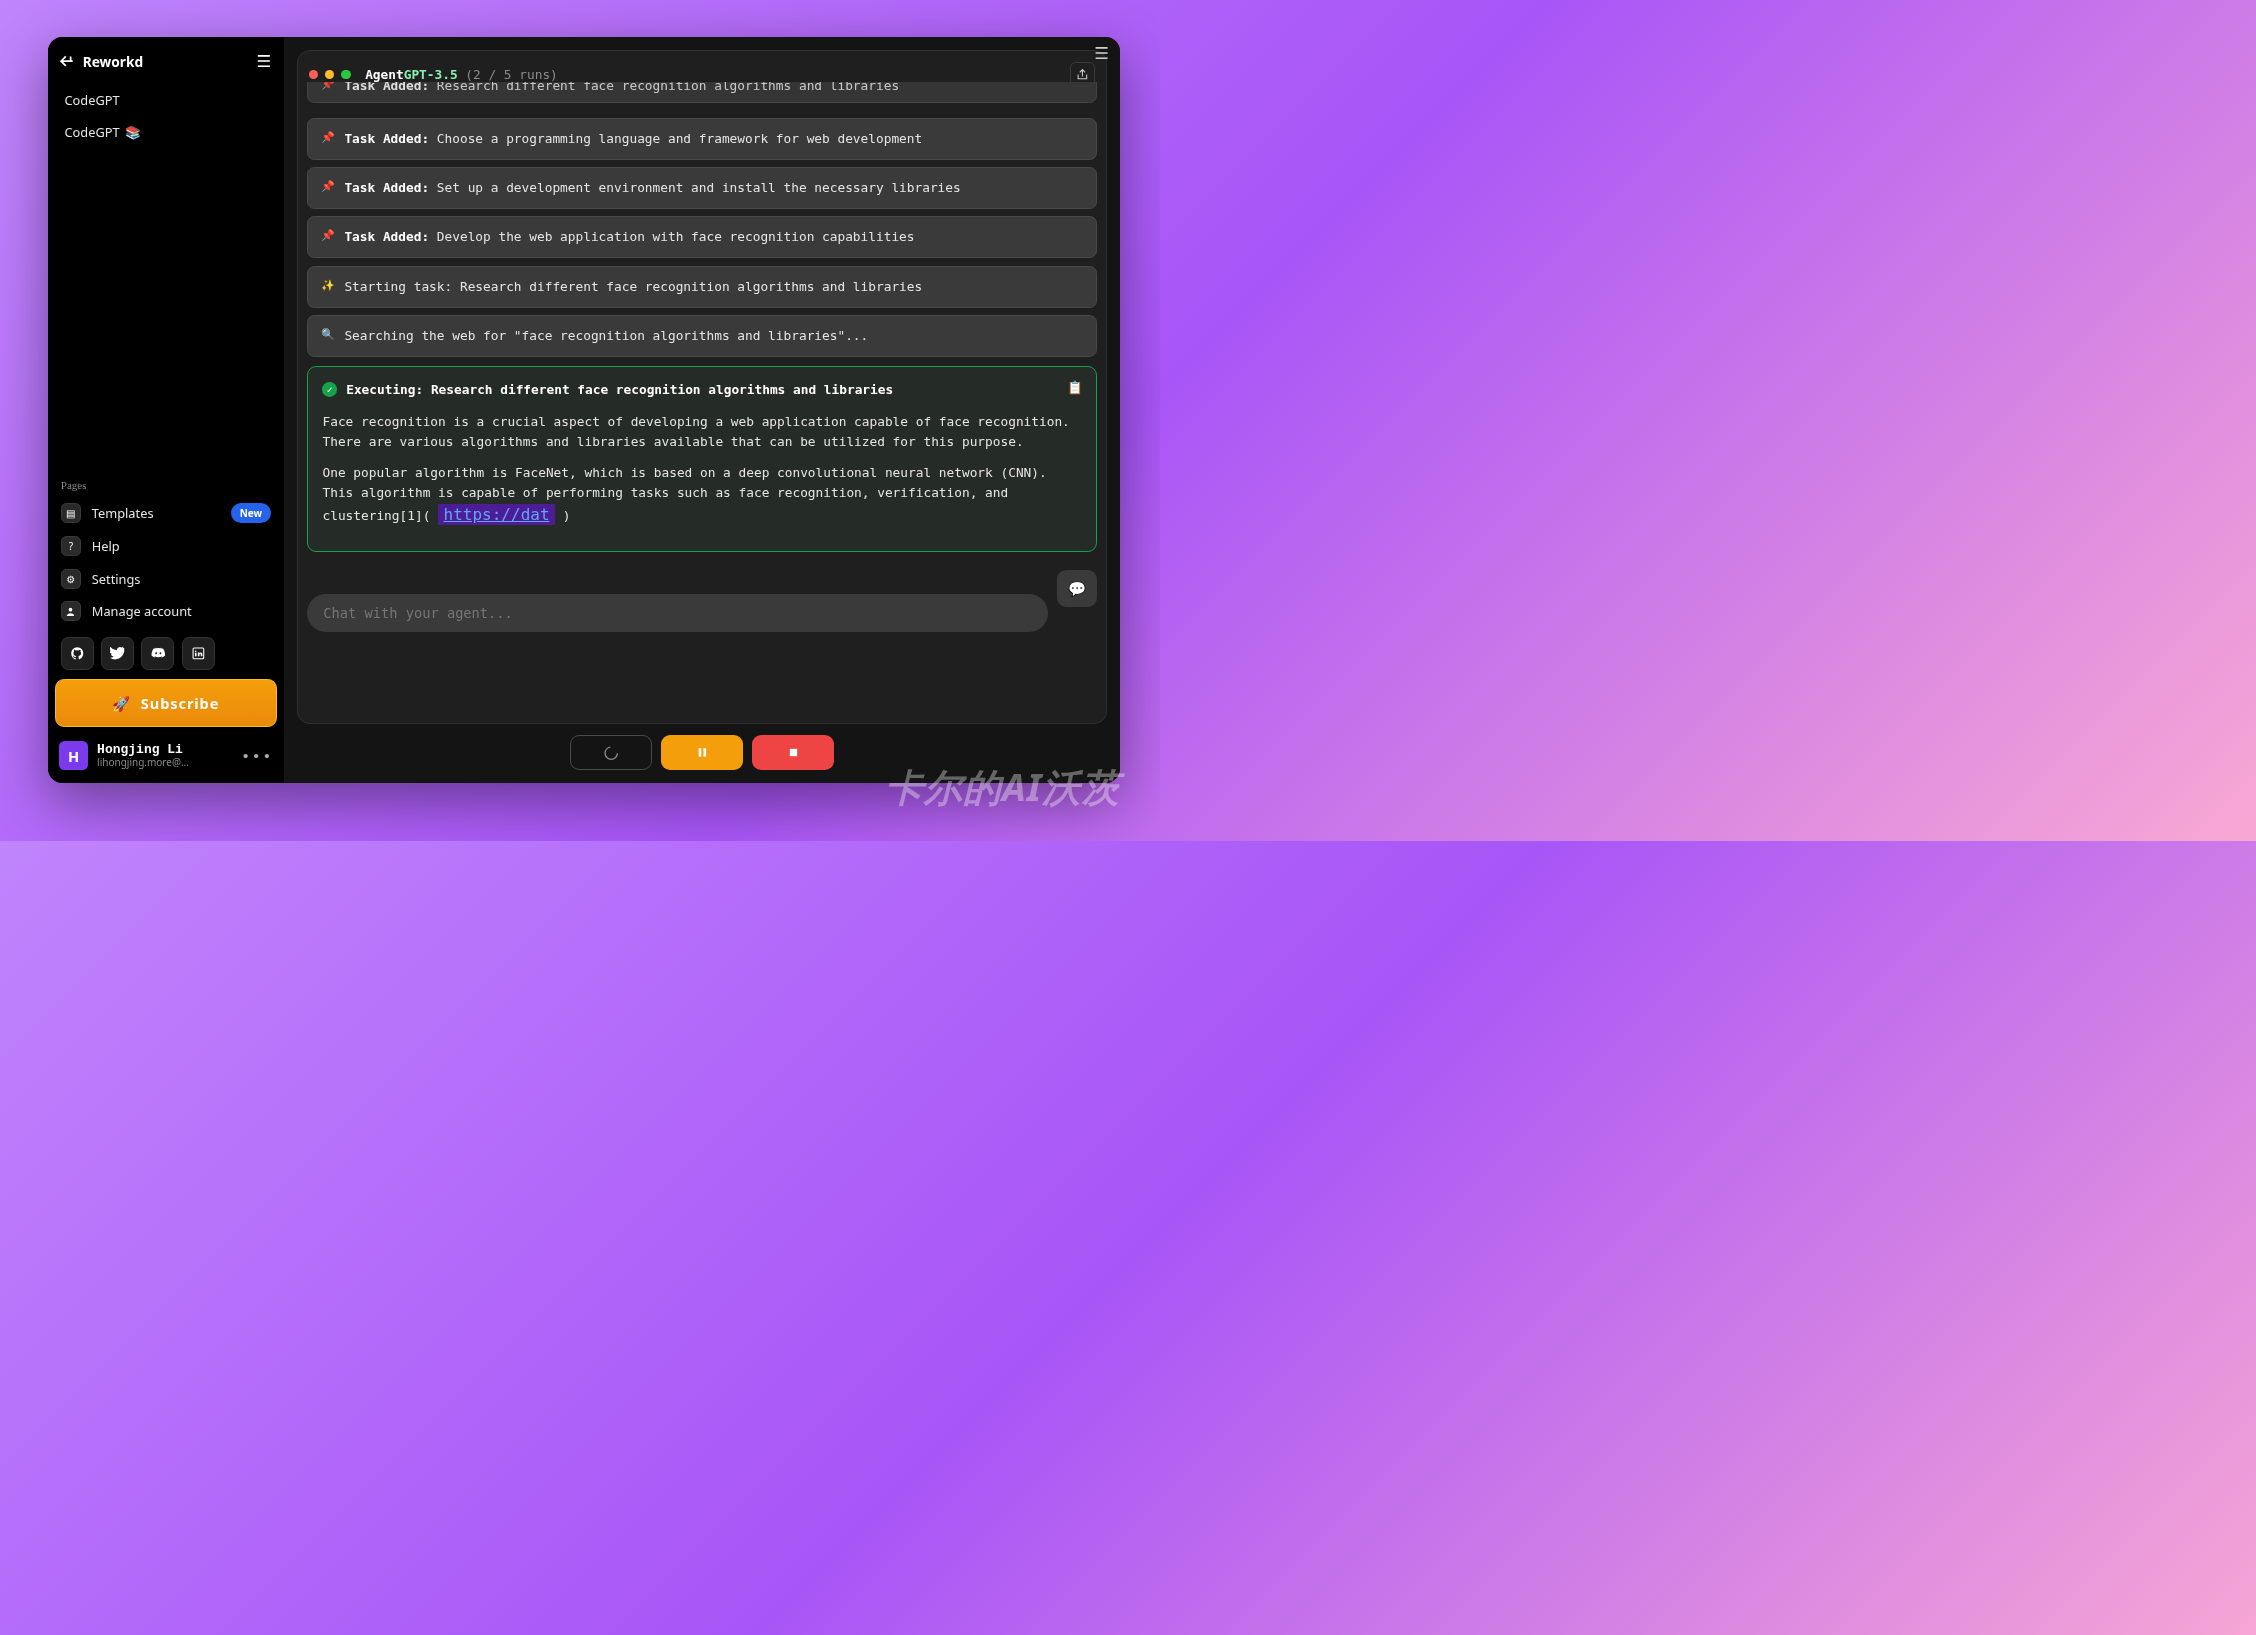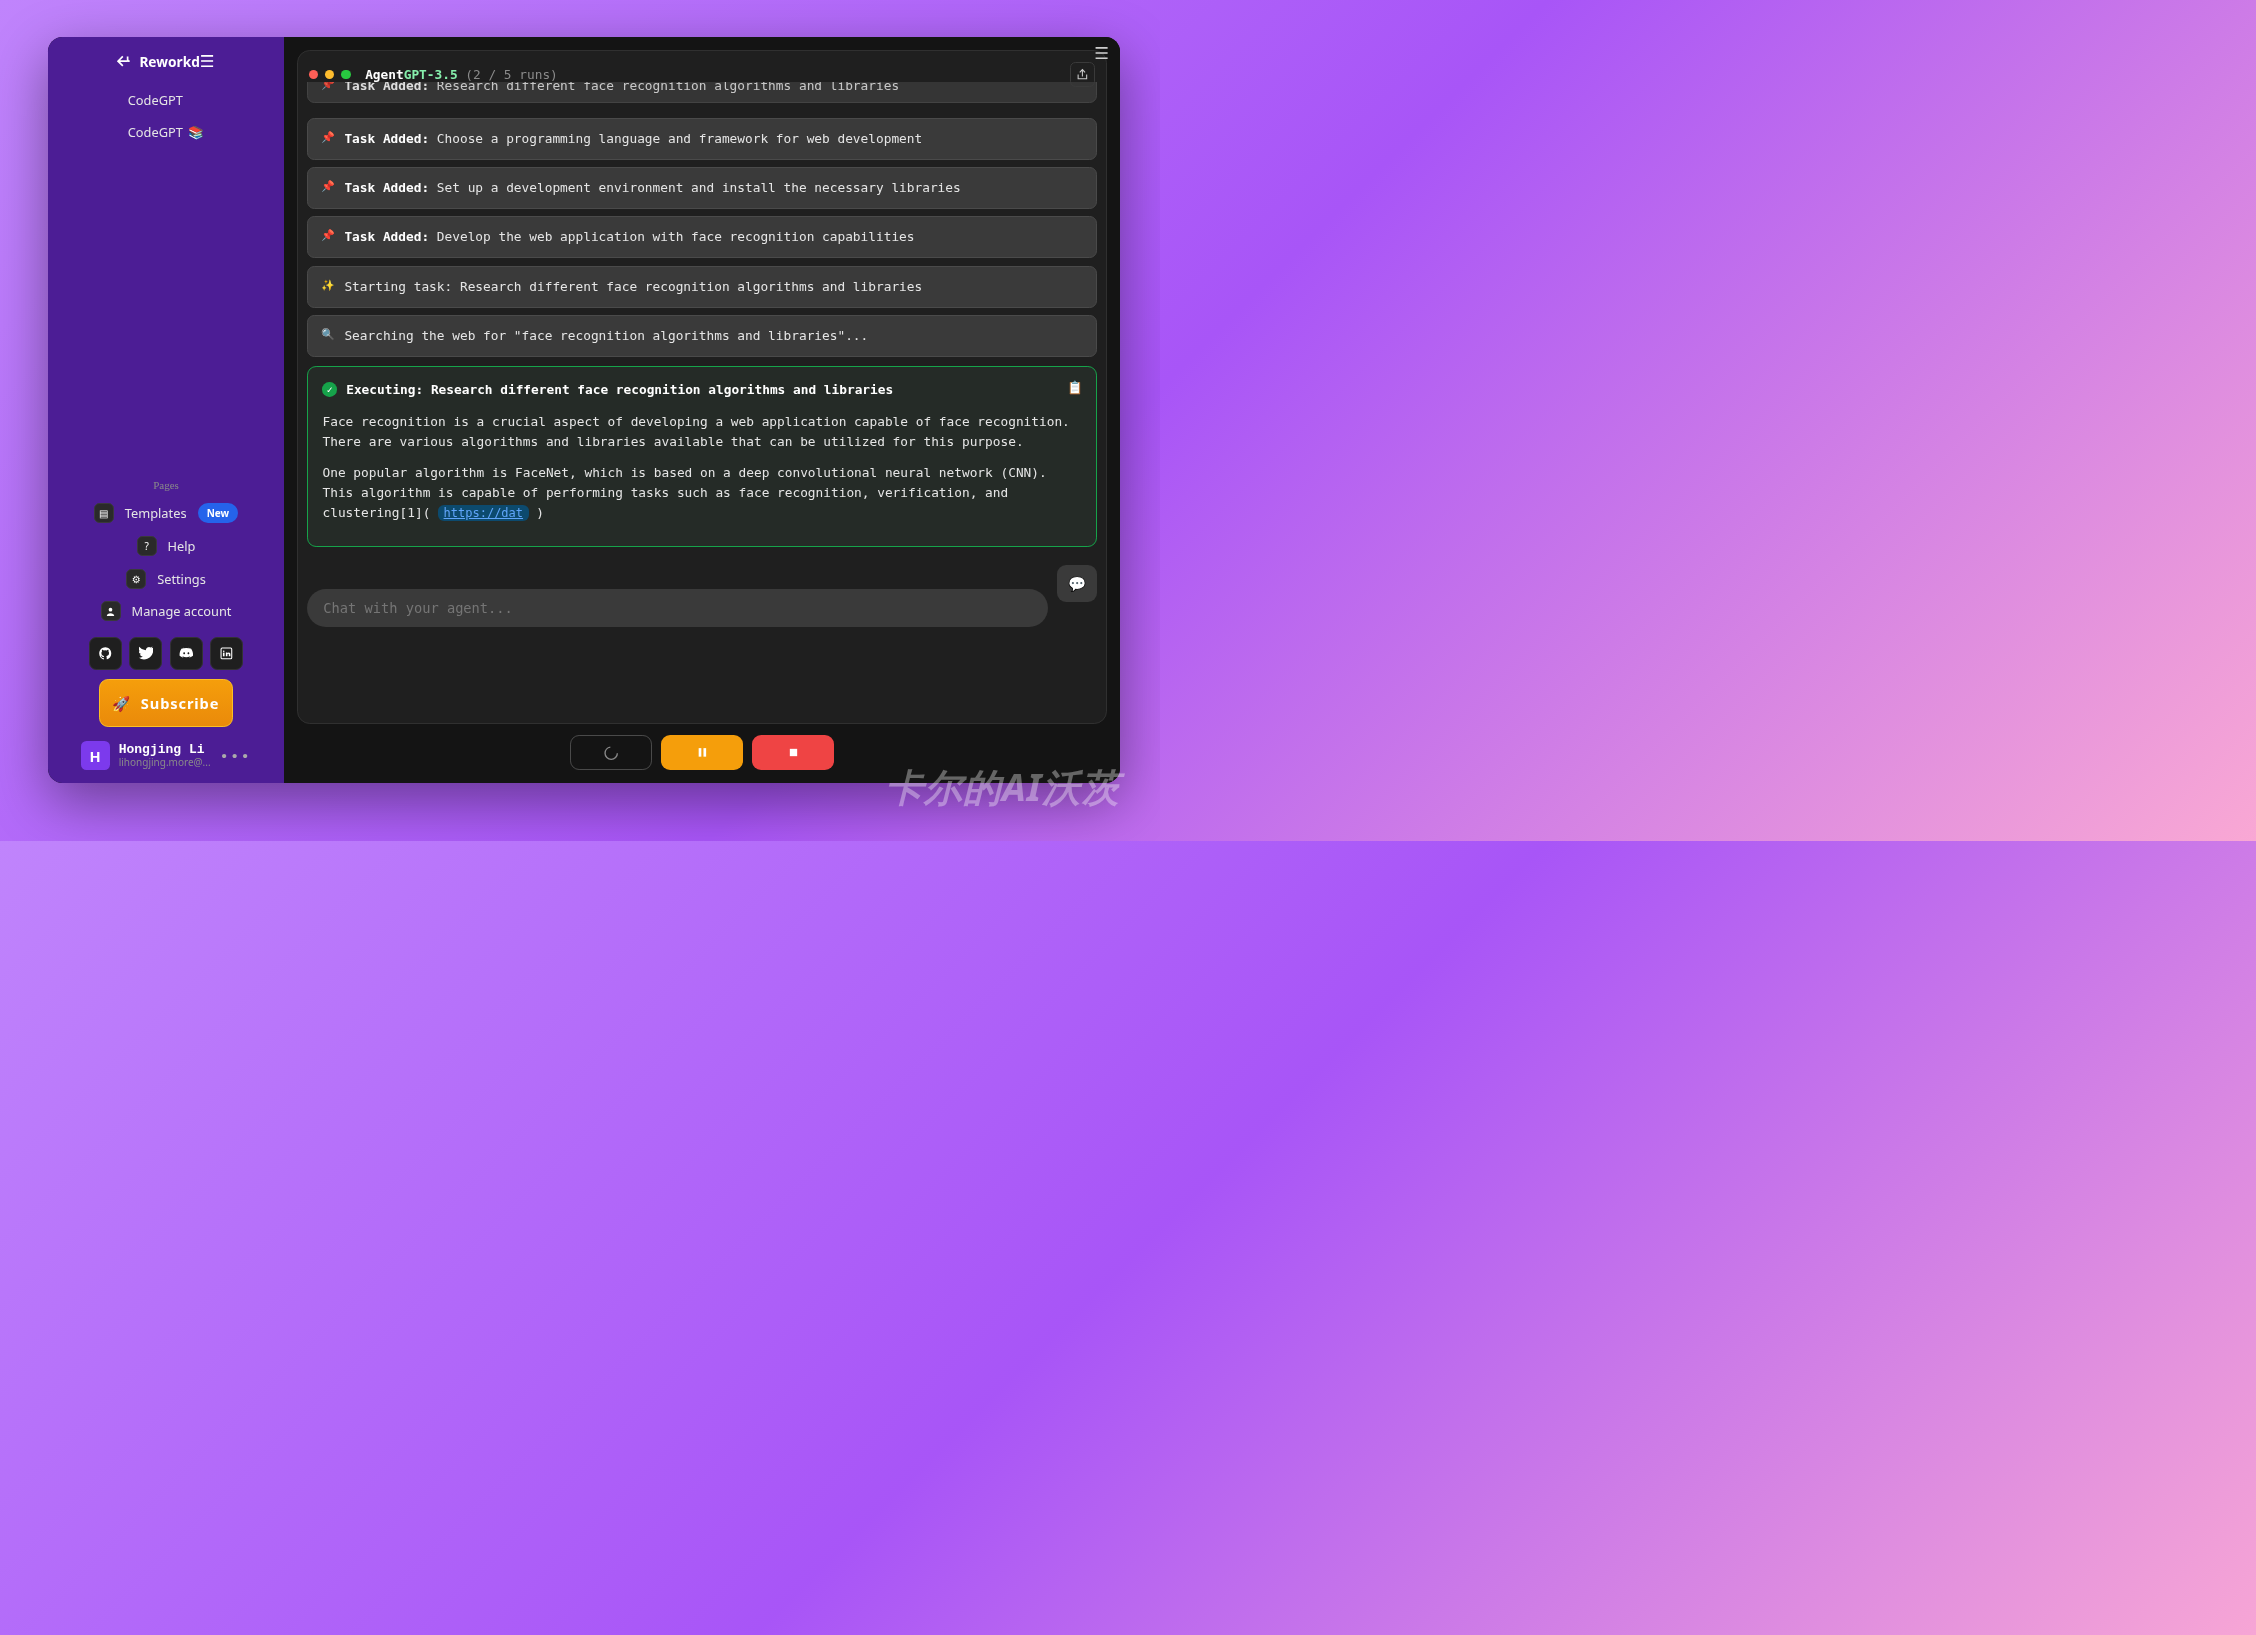--- a/index.html
+++ b/index.html
@@ -18,25 +18,24 @@
   right: 40px;
   bottom: 58px;
   background: #1a1a1a;
   border-radius: 14.6px;
   display: flex;
   overflow: hidden;
   box-shadow: 0 18.3px 55px rgba(0,0,0,0.4);
 }
 .sidebar {
   width: 236px;
-  background: #4c1d95;
+  background: #000000;
   display: flex;
   flex-direction: column;
   padding: 11px 7.3px 9.1px 7.3px;
-  align-items: center;
 }
 .sidebar-header {
   display: flex;
   align-items: center;
   justify-content: space-between;
   padding: 3.7px 5.5px 9.1px 3.7px;
 }
 .brand {
   display: flex;
   align-items: center;
@@ -207,21 +206,21 @@
   color:#e5e5e5;
   font-size:12.8px;
   line-height:1.55;
   position:relative;
 }
 .exec-header { display:flex; align-items:center; gap:9.1px; margin-bottom:12.8px;}
 .check { width:14.6px;height:14.6px; background:#16a34a; border-radius:50%; display:inline-flex;align-items:center;justify-content:center; color:#fff; font-size:10px;}
 .exec-title { font-weight:700; color:#fff; }
 .clipboard { position:absolute; top:11px; right:12.8px; color:#888; cursor:pointer; font-size:12.8px;}
 .exec-body p { margin-bottom:11px; }
-.inline-link { background:#0c4a6e; padding:0.9px 5.5px; border-radius:6px; color:#60a5fa; text-decoration:underline; font-size:12px;}
+.inline-link { background:#4c1d95; padding:0.9px 5.5px; border-radius:1px; color:#60a5fa; text-decoration:underline; font-size:16px;}
 .chat-bar {
   display:flex; gap:9.1px; margin-top:9.1px;
 }
 .chat-input {
   flex:1;
   background:#3a3a3a;
   border:none;
   border-radius:913px;
   padding:11px 16.4px;
   color:#aaa;

